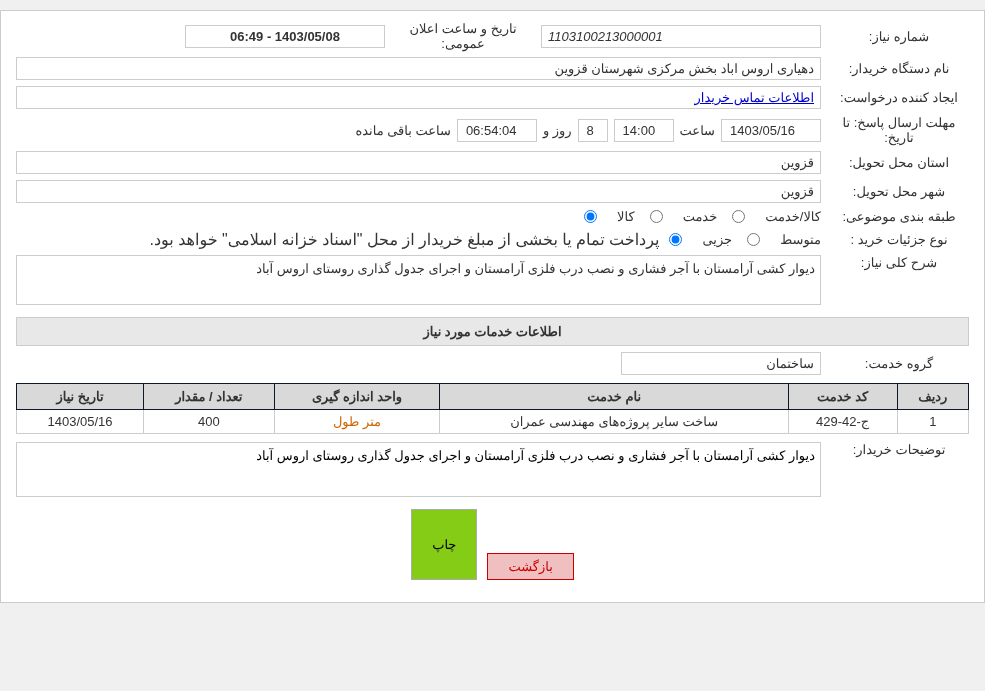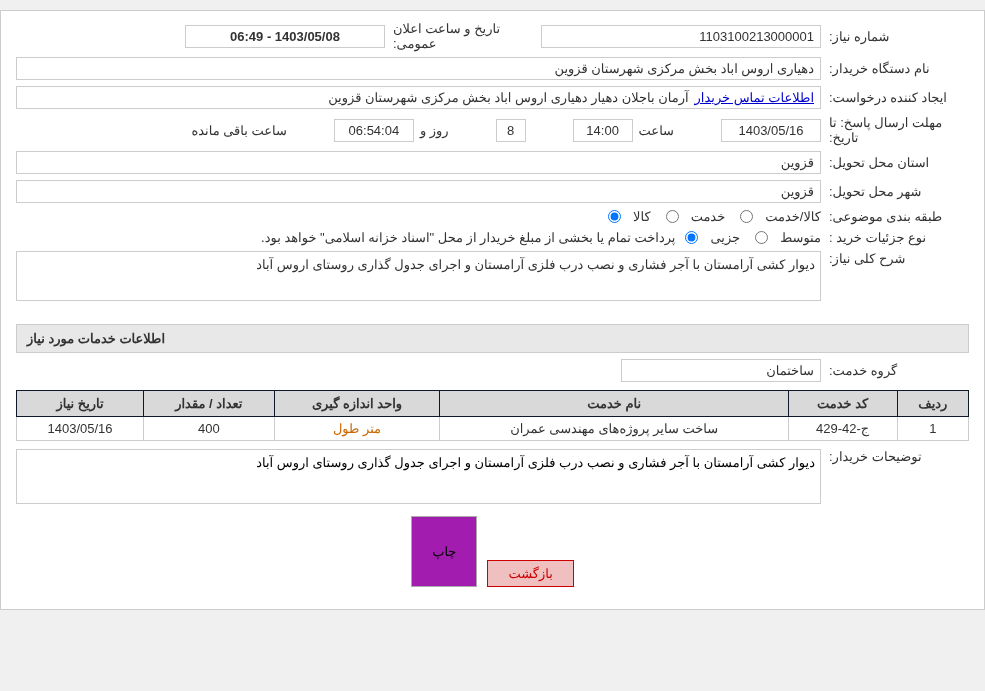--- a/index.html
+++ b/index.html
@@ -28,21 +28,21 @@
       padding: 10px 15px;
     }
     .info-row {
       display: flex;
       align-items: center;
       margin-bottom: 6px;
       gap: 8px;
     }
     .label-cell {
       width: 140px;
-      text-align: left;
+      text-align: center;
       color: #333;
       font-weight: normal;
       flex-shrink: 0;
     }
     .value-cell {
       flex: 1;
       border: 1px solid #ccc;
       padding: 3px 6px;
       background: #fff;
       min-height: 22px;
@@ -56,40 +56,39 @@
     .link-blue {
       color: #00c;
       text-decoration: underline;
       cursor: pointer;
     }
     .date-box {
       border: 1px solid #ccc;
       padding: 3px 8px;
       background: #fff;
       min-height: 22px;
-      text-align: center;
-      margin-left: 41px;
+      text-align: left;
     }
     .radio-group {
       display: flex;
       gap: 15px;
       align-items: center;
     }
     .radio-item {
       display: flex;
       align-items: center;
-      gap: 12px;
+      gap: 20px;
     }
     .section-title {
       background: #e8e8e8;
       border: 1px solid #ccc;
       padding: 6px 10px;
       font-weight: bold;
-      margin: 23px 0 6px 0;
-      text-align: left;
+      margin: 12px 0 6px 0;
+      text-align: center;
     }
     .table-container {
       margin: 8px 0;
     }
     table {
       width: 100%;
       border-collapse: collapse;
       font-size: 13px;
     }
     table th {
@@ -130,21 +129,21 @@
     }
     .btn {
       padding: 5px 20px;
       border: 1px solid #aaa;
       cursor: pointer;
       font-size: 13px;
       font-family: Tahoma, Arial, sans-serif;
       background: #f5f5f5;
     }
     .btn-print {
-      background: #a21caf;
+      background: #84cc16;
     }
     .btn-back {
       background: #f0c0c0;
       border-color: #c00;
       color: #c00;
       margin-top: 44px;
     }
     .main-content {
       position: relative;
     }
@@ -154,35 +153,34 @@
   </style>
 </head>
 <body>
 
 <div class="page-wrapper">
 
   <div class="main-content content-area">
 
     <div class="info-row">
       <span class="label-cell">شماره نیاز:</span>
-      <div class="value-cell" style="max-width:280px; text-align:right;">1103100213000001</div>
+      <div class="value-cell" style="max-width:280px; text-align:left;font-style:italic;">1103100213000001</div>
       <span class="label-cell">تاریخ و ساعت اعلان عمومی:</span>
       <div class="value-cell" style="max-width:200px; text-align:center;font-weight:bold;">1403/05/08 - 06:49</div>
     </div>
 
     <div class="info-row">
       <span class="label-cell">نام دستگاه خریدار:</span>
       <div class="value-cell">دهیاری اروس اباد بخش مرکزی شهرستان قزوین</div>
     </div>
 
     <div class="info-row">
       <span class="label-cell">ایجاد کننده درخواست:</span>
       <div class="value-cell row-flex">
         <span class="link-blue">اطلاعات تماس خریدار</span>
-        <span style="flex:1;">آرمان باجلان دهیار دهیاری اروس اباد بخش مرکزی شهرستان قزوین</span>
       </div>
     </div>
 
     <div class="info-row">
       <span class="label-cell">مهلت ارسال پاسخ: تا تاریخ:</span>
       <div style="flex:1; display:flex; align-items:center; gap:6px;">
         <div class="date-box" style="min-width:100px;">1403/05/16</div>
         <span class="inline-label">ساعت</span>
         <div class="date-box" style="min-width:60px;">14:00</div>
         <div class="date-box" style="min-width:30px;">8</div>
@@ -229,21 +227,21 @@
           <div class="radio-group">
             <div class="radio-item">
               <span>متوسط</span>
               <input type="radio" name="process" style="">
             </div>
             <div class="radio-item">
               <span>جزیی</span>
               <input type="radio" name="process" checked="" style="">
             </div>
           </div>
-          <span style="font-size:13px; color:#333;">پرداخت تمام یا بخشی از مبلغ خریدار از محل "اسناد خزانه اسلامی" خواهد بود.</span>
+          <span style="font-size:16px; color:#333;">پرداخت تمام یا بخشی از مبلغ خریدار از محل "اسناد خزانه اسلامی" خواهد بود.</span>
         </div>
       </div>
     </div>
 
     <div class="description-section">
       <span class="label-cell">شرح کلی نیاز:</span>
       <div style="flex:1; border:1px solid #ccc; padding:5px; background:#fff; min-height:50px; text-align:right;">دیوار کشی آرامستان با آجر فشاری و نصب درب فلزی آرامستان و اجرای جدول گذاری روستای اروس آباد</div>
     </div>
 
     <div class="section-title">اطلاعات خدمات مورد نیاز</div>

